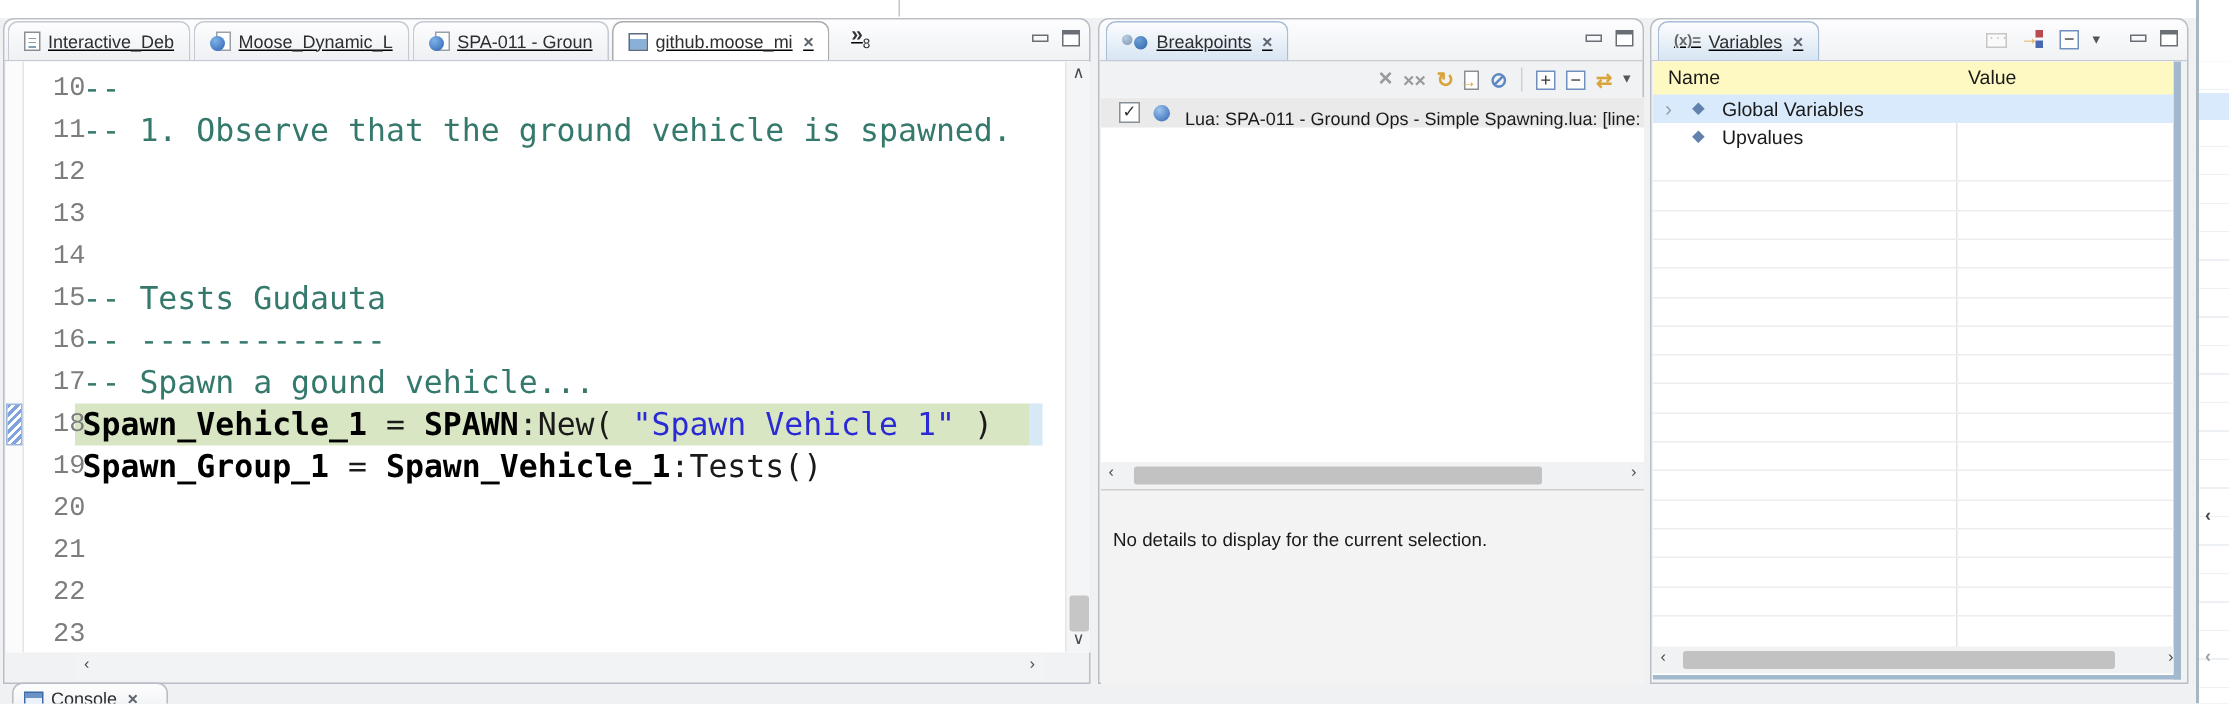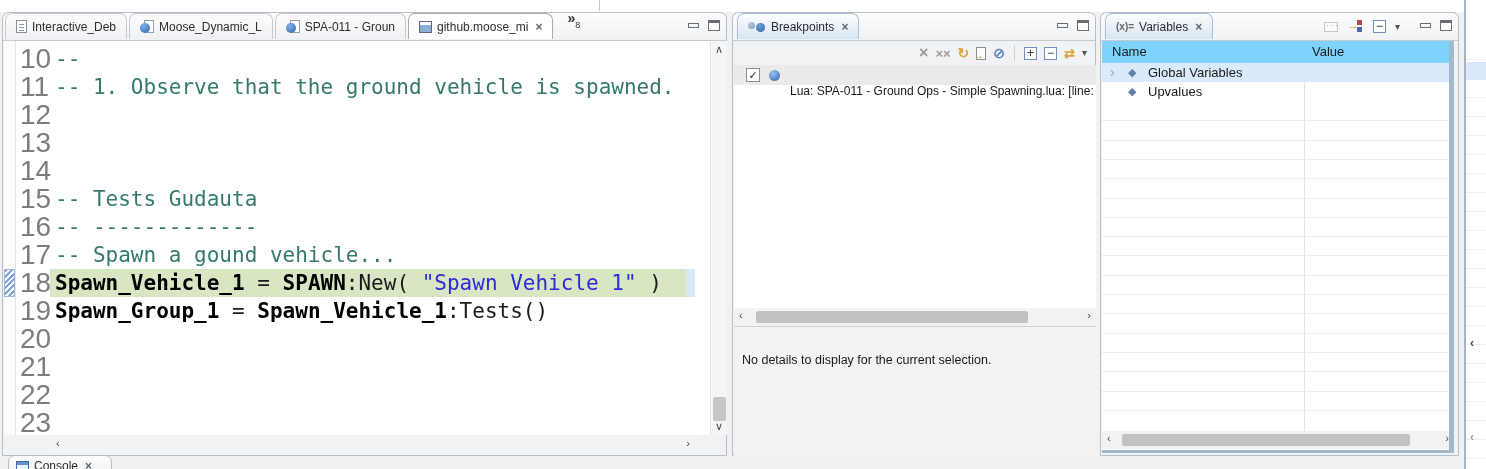--- a/index.html
+++ b/index.html
@@ -2,22 +2,22 @@
 <html style="--chrome: #F1F2F4; --panel-border: #B9BEC6; --tab-sel-top: #FCFDFE; --tab-sel-bottom: #D7E5F3; --tab-sel-border: #A9BED6; --current-line: #D9E6C3; --comment: #35796C; --string: #2B2BD5; --code: #1A1A1A; --line-number: #7D7D7D; --selection-row: #D8EAFB; --focus-border: #A2B8CD; --scroll-thumb: #C6C6C6; --icon-gray: #9A9A9A; --icon-blue: #5E88C4; --icon-yellow: #D9A43B;"><head>
 <meta charset="utf-8">
 <style>
   html,body{margin:0;padding:0;}
   body{width:1486px;height:469px;overflow:hidden;background:#F0F1F2;font-family:"Liberation Sans",sans-serif;position:relative;}
   *{box-sizing:border-box;}
 
   
   .panel{position:absolute;top:12px;height:444px;background:var(--chrome,#F1F2F4);
          border:1px solid var(--panel-border,#B9BEC6);border-radius:7px 7px 0 0;}
-  .tabbar{position:absolute;left:0;right:0;top:0;height:28px;display:flex;align-items:flex-start;
-          border-bottom:1px solid #C6CBD3;background:linear-gradient(#FDFDFE,#F0F2F4);border-radius:7px 7px 0 0;}
+  .tabbar{position:absolute;left:0;right:0;top:0;height:28px;display:flex;align-items:flex-end;
+          border-bottom:1px solid #C6CBD3;background:linear-gradient(#FDFDFE,#F0F2F4);border-radius:7px 7px 0 0;text-decoration:underline;}
   .tab{display:flex;align-items:center;gap:5px;height:26px;padding:0 10px;margin-left:2px;
        border:1px solid #C4C9D2;border-bottom:none;border-radius:7px 7px 0 0;
        background:linear-gradient(#FDFDFE,#EEF0F3);font-size:12px;color:#2E2E2E;white-space:nowrap;}
   .tab.active{background:#FFFFFF;border-color:#ABABAB;}
   .tab.viewsel{background:linear-gradient(var(--tab-sel-top,#FCFDFE),var(--tab-sel-bottom,#D7E5F3));
        border-color:var(--tab-sel-border,#A9BED6);}
   .tclose{font-size:12px;font-weight:bold;color:#5F666E;margin-left:2px;line-height:10px;}
   .winbtns{position:absolute;right:6px;top:7px;display:flex;gap:9px;align-items:center;}
   .min-icon{width:11px;height:5px;border:1px solid #6A6F76;background:#FChrome;}
   .max-icon{width:12px;height:11px;border:1px solid #6A6F76;border-top-width:3px;background:#fff;}
@@ -33,22 +33,22 @@
   .lua-file-icon::before{content:"";position:absolute;right:0;top:0;width:8px;height:11px;background:#fff;border:1px solid #98A0A8;}
   .lua-file-icon::after{content:"";position:absolute;left:0;bottom:0;width:10px;height:10px;border-radius:50%;
       background:radial-gradient(circle at 35% 30%,#7FB2E8,#2D62B0);}
   .window-file-icon{width:13px;height:12px;border:1px solid #5A6B80;background:linear-gradient(#FFF 0 3px,#89B0D8 3px);}
   .console-icon{width:13px;height:11px;border:1px solid #3E69A8;background:linear-gradient(#6C93C6 0 3px,#EAF2FB 3px);}
   #tab-overflow{margin-left:14px;margin-bottom:6px;font-weight:bold;color:#333;font-size:14px;line-height:10px;}
   #tab-overflow .ocount{font-size:9px;font-weight:normal;vertical-align:-5px;}
 
   #ed-content{position:absolute;left:1px;top:28px;width:723px;height:394px;background:#fff;overflow:hidden;}
   #ann-ruler{position:absolute;left:0;top:0;width:12px;height:100%;background:#FBFBFB;border-right:1px solid #E4E4E4;}
-  #num-ruler{position:absolute;left:16px;top:4px;width:33px;text-align:right;padding-right:6px;
-      font-family:Liberation Sans, sans-serif;font-size:28px;line-height:28px;color:var(--line-number,#7D7D7D);}
+  #num-ruler{position:absolute;left:26px;top:4px;width:33px;text-align:right;padding-right:6px;
+      font-family:Liberation Mono, monospace;font-size:18px;line-height:28px;color:var(--line-number,#7D7D7D);}
   #ed-lines{position:absolute;left:46px;top:4px;right:18px;font-family:"DejaVu Sans Mono",monospace;
       font-size:21px;line-height:28px;color:var(--code,#1A1A1A);}
   .cl{height:28px;white-space:pre;padding-left:5px;position:relative;}
   .c-c{color:var(--comment,#35796C);}
   .c-p{color:var(--code,#1A1A1A);}
   .c-b{color:#000;font-weight:bold;}
   .c-s{color:var(--string,#2B2BD5);}
   #cur-line-bg{position:absolute;left:46px;top:228px;width:636px;height:28px;background:var(--current-line,#D9E6C3);}
   #cur-line-caret{position:absolute;left:682px;top:228px;width:9px;height:28px;background:#D7E8F6;}
   #ipointer{position:absolute;left:0;top:228px;width:11px;height:28px;
@@ -75,40 +75,40 @@
       text-align:center;color:#333;}
   .page-arrow-icon{width:10px;height:13px;background:#fff;border:1px solid #8A8F96;position:relative;}
   .page-arrow-icon::after{content:"\2192";position:absolute;left:-4px;bottom:-2px;font-size:11px;font-weight:bold;
       color:var(--icon-yellow,#D9A43B);}
   #bp-list{position:absolute;left:1px;top:52px;width:362px;height:243px;background:#fff;overflow:hidden;}
   .bp-row{position:relative;height:20px;background:#EAEAEA;}
   .bp-check{position:absolute;left:12px;top:3px;width:14px;height:14px;border:1px solid #878F98;background:#fff;
       font-size:11px;line-height:12px;text-align:center;color:#2F2F2F;}
   .ball-icon{position:absolute;left:35px;top:5px;width:11px;height:11px;border-radius:50%;
       background:radial-gradient(circle at 35% 30%,#9CC4F0,#2D62B0);}
-  .bp-label{position:absolute;left:56px;top:16px;line-height:20px;font-size:12px;color:#1A1A1A;white-space:nowrap;}
+  .bp-label{position:absolute;left:56px;top:4px;line-height:20px;font-size:12px;color:#1A1A1A;white-space:nowrap;}
   #bp-hscroll{position:absolute;left:1px;top:295px;width:362px;height:18px;background:#F1F2F3;}
   #bp-hscroll .left{position:absolute;left:5px;top:2px;}
   #bp-hscroll .right{position:absolute;right:5px;top:2px;}
   #bp-hthumb{position:absolute;left:22px;top:3px;width:272px;height:12px;background:#C2C2C2;border-radius:2px;}
   #bp-details{position:absolute;left:1px;top:313px;width:362px;height:130px;background:#F3F3F4;border-top:1px solid #CFCFCF;
       font-size:12.5px;color:#1A1A1A;padding:26px 8px;}
 
   
   #var-panel{left:1100px;width:359px;}
   .var-tab-glyph{font-size:10px;color:#666;font-weight:bold;letter-spacing:0;}
   #var-toolbar{display:flex;align-items:center;gap:9px;position:absolute;right:58px;top:7px;}
   .typenames-icon{width:14px;height:10px;border:1px solid #C6C6C6;background:#FAFAFA;position:relative;}
   .typenames-icon::after{content:"\00b7\00b7\00b7";position:absolute;top:-3px;left:1px;font-size:10px;color:#BDBDBD;letter-spacing:1px;}
   .logical-icon{position:relative;width:17px;height:13px;}
   .logical-icon::before{content:"\2192";position:absolute;left:0;top:-1px;font-size:12px;font-weight:bold;color:#E0A23C;line-height:1;}
   .logical-icon::after{content:"";position:absolute;right:2px;top:0;width:5px;height:5px;background:#B94A4E;box-shadow:0 7px 0 #4A69B2;}
   #var-content{position:absolute;left:1px;top:28px;width:352px;height:412px;background:#fff;
       border-right:5px solid var(--focus-border,#A2B8CD);border-bottom:3px solid var(--focus-border,#A2B8CD);overflow:hidden;}
-  #var-header{position:absolute;left:0;top:0;width:100%;height:29px;border-bottom:6px solid #fca5a5;background:#7dd3fc;}
+  #var-header{position:absolute;left:0;top:0;width:100%;height:29px;border-bottom:6px solid #fca5a5;background:#fef9c3;}
   #var-header .h1{position:absolute;left:10px;top:3px;font-size:13px;color:#1A1A1A;}
   #var-header .h2{position:absolute;left:210px;top:3px;font-size:13px;color:#1A1A1A;}
   #var-coldiv{position:absolute;left:202px;top:0;width:1px;height:392px;background:#E3E3E3;}
   #var-rows{position:absolute;left:0;top:22px;width:100%;}
   .var-row{position:relative;height:19px;font-size:13px;color:#1A1A1A;}
   .var-row.sel{background:var(--selection-row,#D8EAFB);}
   .var-chevron{position:absolute;left:8px;top:0px;font-size:14px;color:#98A0A8;line-height:19px;}
   .diamond-icon{position:absolute;left:26px;top:0;font-size:11px;line-height:19px;color:#6282AE;}
   .var-name{position:absolute;left:46px;top:0;line-height:19px;white-space:nowrap;}
   .var-value{position:absolute;left:210px;top:0;line-height:19px;white-space:nowrap;}

